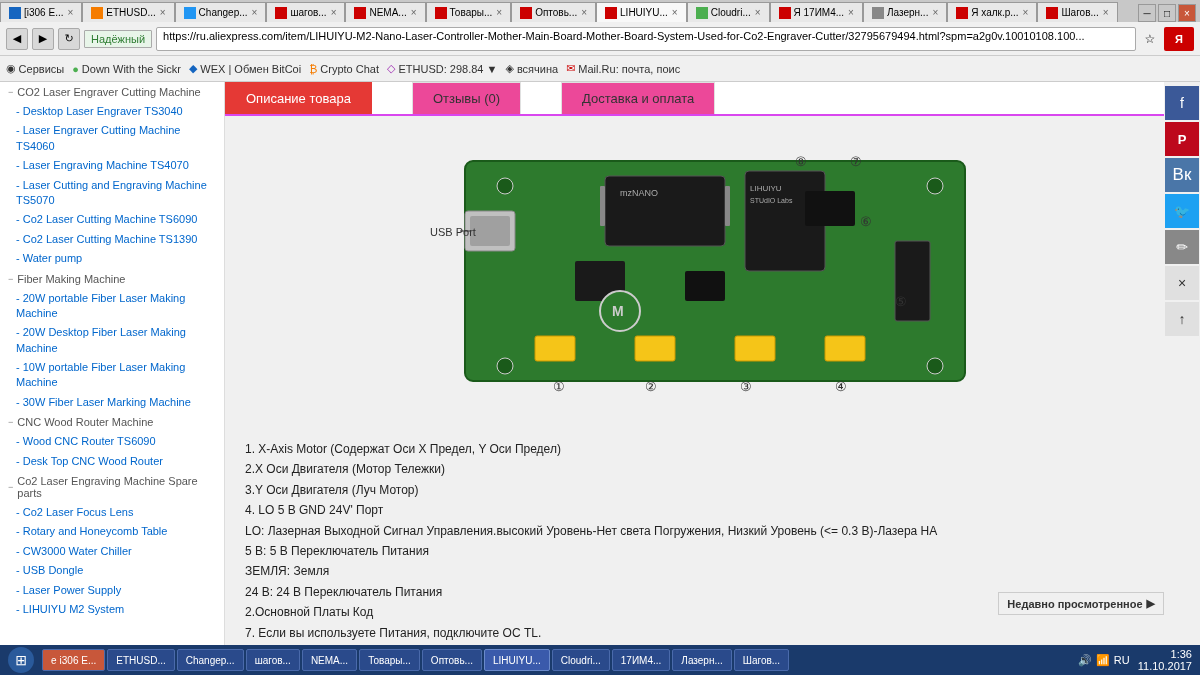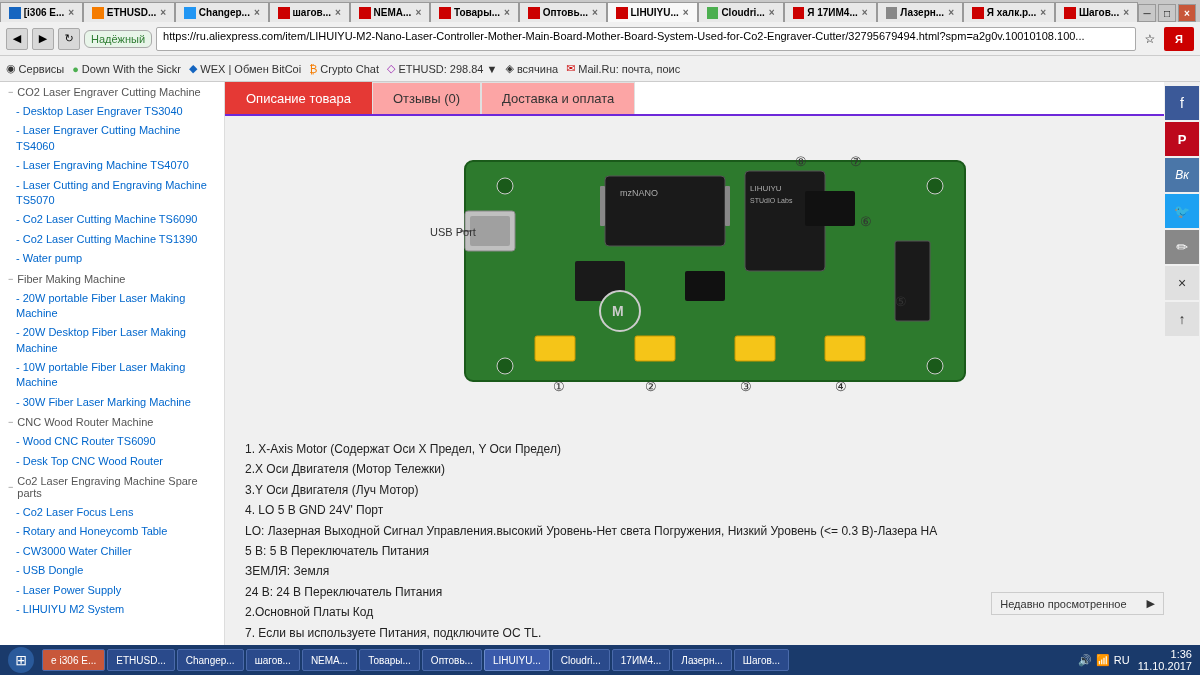--- a/index.html
+++ b/index.html
@@ -2,21 +2,21 @@
 <html><head>
   <meta charset="utf-8">
   <style>
     * { margin: 0; padding: 0; box-sizing: border-box; }
     body { font-family: Arial, sans-serif; font-size: 12px; background: #d4d0c8; width: 1200px; height: 675px; overflow: hidden; }
 
     
     .browser-frame { width: 1200px; height: 675px; display: flex; flex-direction: column; background: #f0f0f0; }
 
     
-    .tab-bar { height: 22px; background: #c8c8c8; display: flex; align-items: flex-end; font-size: 11px; overflow: hidden; font-weight: bold; }
+    .tab-bar { height: 22px; background: #c8c8c8; display: flex; align-items: flex-end; font-size: 11px; overflow: hidden; }
     .tab { height: 20px; background: #e8e8e8; border: 1px solid #999; border-bottom: none; padding: 2px 8px; display: flex; align-items: center; max-width: 100px; overflow: hidden; white-space: nowrap; cursor: pointer; font-size: 10px; position: relative; }
     .tab.active { background: #f8f8f8; z-index: 1; }
     .tab-close { margin-left: 4px; color: #666; font-size: 10px; cursor: pointer; }
     .tab-favicon { width: 12px; height: 12px; margin-right: 3px; background: #1565c0; display: inline-block; }
 
     
     .address-bar { height: 34px; background: #f0f0f0; display: flex; align-items: center; padding: 2px 6px; gap: 4px; border-bottom: 1px solid #ccc; }
     .nav-btn { width: 22px; height: 22px; background: #d8d8d8; border: 1px solid #aaa; border-radius: 2px; display: flex; align-items: center; justify-content: center; cursor: pointer; font-size: 11px; }
     .url-bar { flex: 1; height: 24px; border: 1px solid #aaa; padding: 2px 6px; font-size: 11px; background: white; border-radius: 2px; overflow: hidden; text-overflow: ellipsis; white-space: nowrap; }
     .star-btn { width: 20px; text-align: center; cursor: pointer; }
@@ -30,22 +30,22 @@
     .sidebar { width: 225px; background: #fff; border-right: 1px solid #ddd; overflow-y: auto; font-size: 11px; }
     .sidebar-section { }
     .sidebar-category { color: #555; padding: 4px 8px; font-size: 11px; display: flex; align-items: center; gap: 4px; cursor: pointer; }
     .sidebar-category-icon { font-size: 9px; color: #888; }
     .sidebar-item { padding: 2px 8px 2px 16px; color: #0066cc; cursor: pointer; line-height: 1.4; }
 
     
     .product-area { flex: 1; background: #f8f8f8; overflow-y: auto; }
 
     
-    .product-tabs { display: flex; background: #fff; border-bottom: 2px solid #6d28d9; }
-    .product-tab { padding: 8px 20px; font-size: 13px; cursor: pointer; color: #333; border: 1px solid #e0e0e0; border-bottom: none; background: #fca5a5; }
+    .product-tabs { display: flex; background: #fff; border-bottom: 2px solid #d946ef; gap: 40px; }
+    .product-tab { padding: 8px 20px; font-size: 13px; cursor: pointer; color: #333; border: 1px solid #e0e0e0; border-bottom: none; background: #ec4899; }
     .product-tab.active { background: #e53935; color: white; border-color: #e53935; }
 
     
     .product-content { padding: 10px; background: #f0f0f0; }
 
     
     .description { background: #f0f0f0; padding: 10px; font-size: 12px; line-height: 1.7; color: #222; }
 
     
     .social-bar { width: 36px; background: #f0f0f0; display: flex; flex-direction: column; gap: 0; align-items: center; padding-top: 4px; }
@@ -141,21 +141,21 @@
       <div style="width:18px;height:18px;background:#c8c8c8;border:1px solid #999;display:flex;align-items:center;justify-content:center;cursor:pointer;font-size:10px;">─</div>
       <div style="width:18px;height:18px;background:#c8c8c8;border:1px solid #999;display:flex;align-items:center;justify-content:center;cursor:pointer;font-size:10px;">□</div>
       <div style="width:18px;height:18px;background:#c8573a;border:1px solid #999;display:flex;align-items:center;justify-content:center;cursor:pointer;font-size:10px;color:white;">×</div>
     </div>
   </div>
 
   <div class="address-bar">
     <div class="nav-btn">◀</div>
     <div class="nav-btn">▶</div>
     <div class="nav-btn">↻</div>
-    <div style="background:#e8f5e9;border:1px solid #aaa;border-radius:6px;padding:2px 6px;font-size:11px;color:#2e7d32;white-space:nowrap;">Надёжный</div>
+    <div style="background:#e8f5e9;border:1px solid #aaa;border-radius:1px;padding:2px 6px;font-size:11px;color:#2e7d32;white-space:nowrap;">Надёжный</div>
     <div class="url-bar">https://ru.aliexpress.com/item/LIHUIYU-M2-Nano-Laser-Controller-Mother-Main-Board-Mother-Board-System-Used-for-Co2-Engraver-Cutter/32795679494.html?spm=a2g0v.10010108.100...</div>
     <div class="star-btn">☆</div>
     <div class="yandex-logo">Я</div>
   </div>
 
   <div class="bookmarks-bar">
     <div class="bookmark-item">
       <span>◉</span>
       <span>Сервисы</span>
     </div>
@@ -307,30 +307,30 @@
           <div>7. Если вы используете Питания, подключите ОС TL.</div>
 
         </div>
 
       </div>
     </div>
 
     <div class="social-bar">
       <div class="social-btn social-fb">f</div>
       <div class="social-btn social-pinterest" style="font-weight:bold; font-size:13px;">P</div>
-      <div class="social-btn social-vk" style="font-size:12px;font-style:italic;">Вк</div>
+      <div class="social-btn social-vk" style="font-size:17px;">Вк</div>
       <div class="social-btn social-twitter" style="font-size:13px;">🐦</div>
       <div class="social-btn" style="background:#888;">✏</div>
       <div class="social-btn social-close">×</div>
       <div class="social-btn social-up">↑</div>
     </div>
   </div>
 
   <div style="position:relative; height:0;">
-    <div style="position:absolute; bottom:30px; right:36px; background:#f0f0f0; border:1px solid #ccc; padding:4px 8px; font-size:11px; color:#333; cursor:pointer; display:flex; align-items:center; gap:20px; z-index:10;">
+    <div style="position:absolute; bottom:30px; right:36px; background:#f0f0f0; border:1px solid #ccc; padding:4px 8px; font-size:11px; color:#333; cursor:pointer; display:flex; align-items:center; gap:4px; z-index:10;font-weight:bold;">
       <span>Недавно просмотренное</span>
       <span>▶</span>
     </div>
   </div>
 
   <div class="taskbar">
     <div class="taskbar-left">
       <div style="width:26px; height:26px; background:#2a5a9b; border-radius:50%; display:flex; align-items:center; justify-content:center; cursor:pointer;">
         <span style="color:white; font-size:14px;">⊞</span>
       </div>

